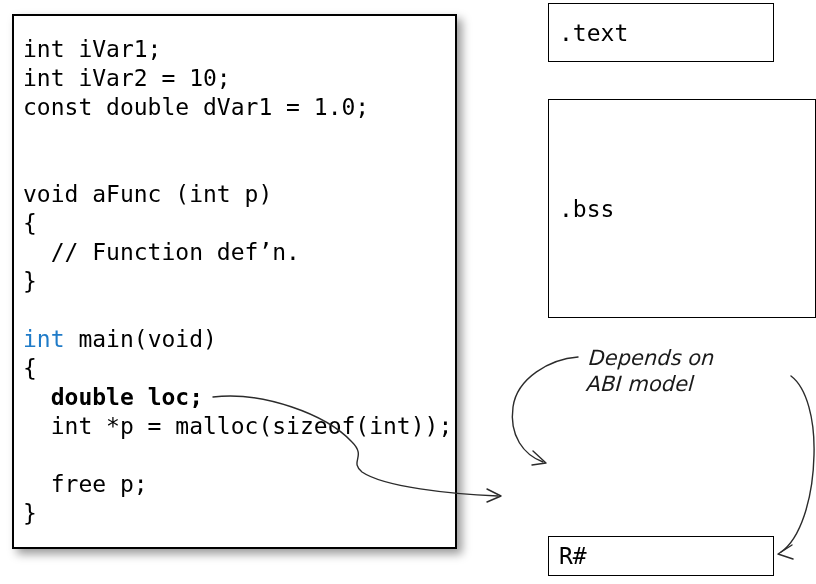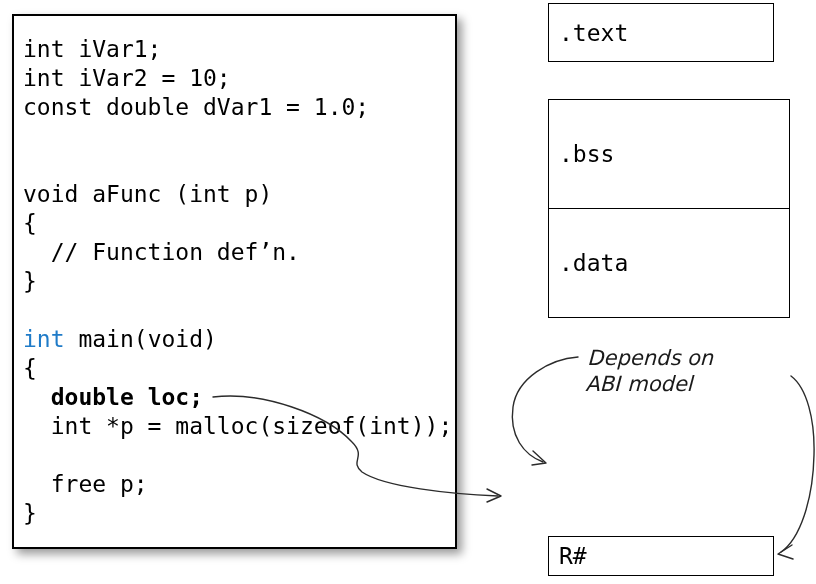--- a/index.html
+++ b/index.html
@@ -41,21 +41,21 @@
     box-sizing: border-box;
     display: flex;
     align-items: center;
     padding-left: 10px;
     font-size: 23px;
   }
   .box-text  { left: 548px; top: 3px;   width: 226px; height: 59px; }
   .box-group {
     position: absolute;
     left: 548px; top: 99px;
-    width: 242px; height: 219px;
+    width: 268px; height: 219px;
     border: 1.5px solid #000000;
     background: #ffffff;
     box-sizing: border-box;
     display: flex;
     flex-direction: column;
   }
   .box-group .section {
     flex: 1;
     display: flex;
     align-items: center;
@@ -104,23 +104,20 @@
   </div>
 
   <div class="membox box-text">
     <span>.text</span>
   </div>
 
   <div class="box-group">
     <div class="section">
       <span>.bss</span>
     </div>
-    <div class="section">
-      <span>.data</span>
-    </div>
   </div>
 
 
   <div class="membox box-reg">
     <span>R#</span>
   </div>
 
   <div class="annotation">
     <div>Depends on</div>
     <div>ABI model</div>

